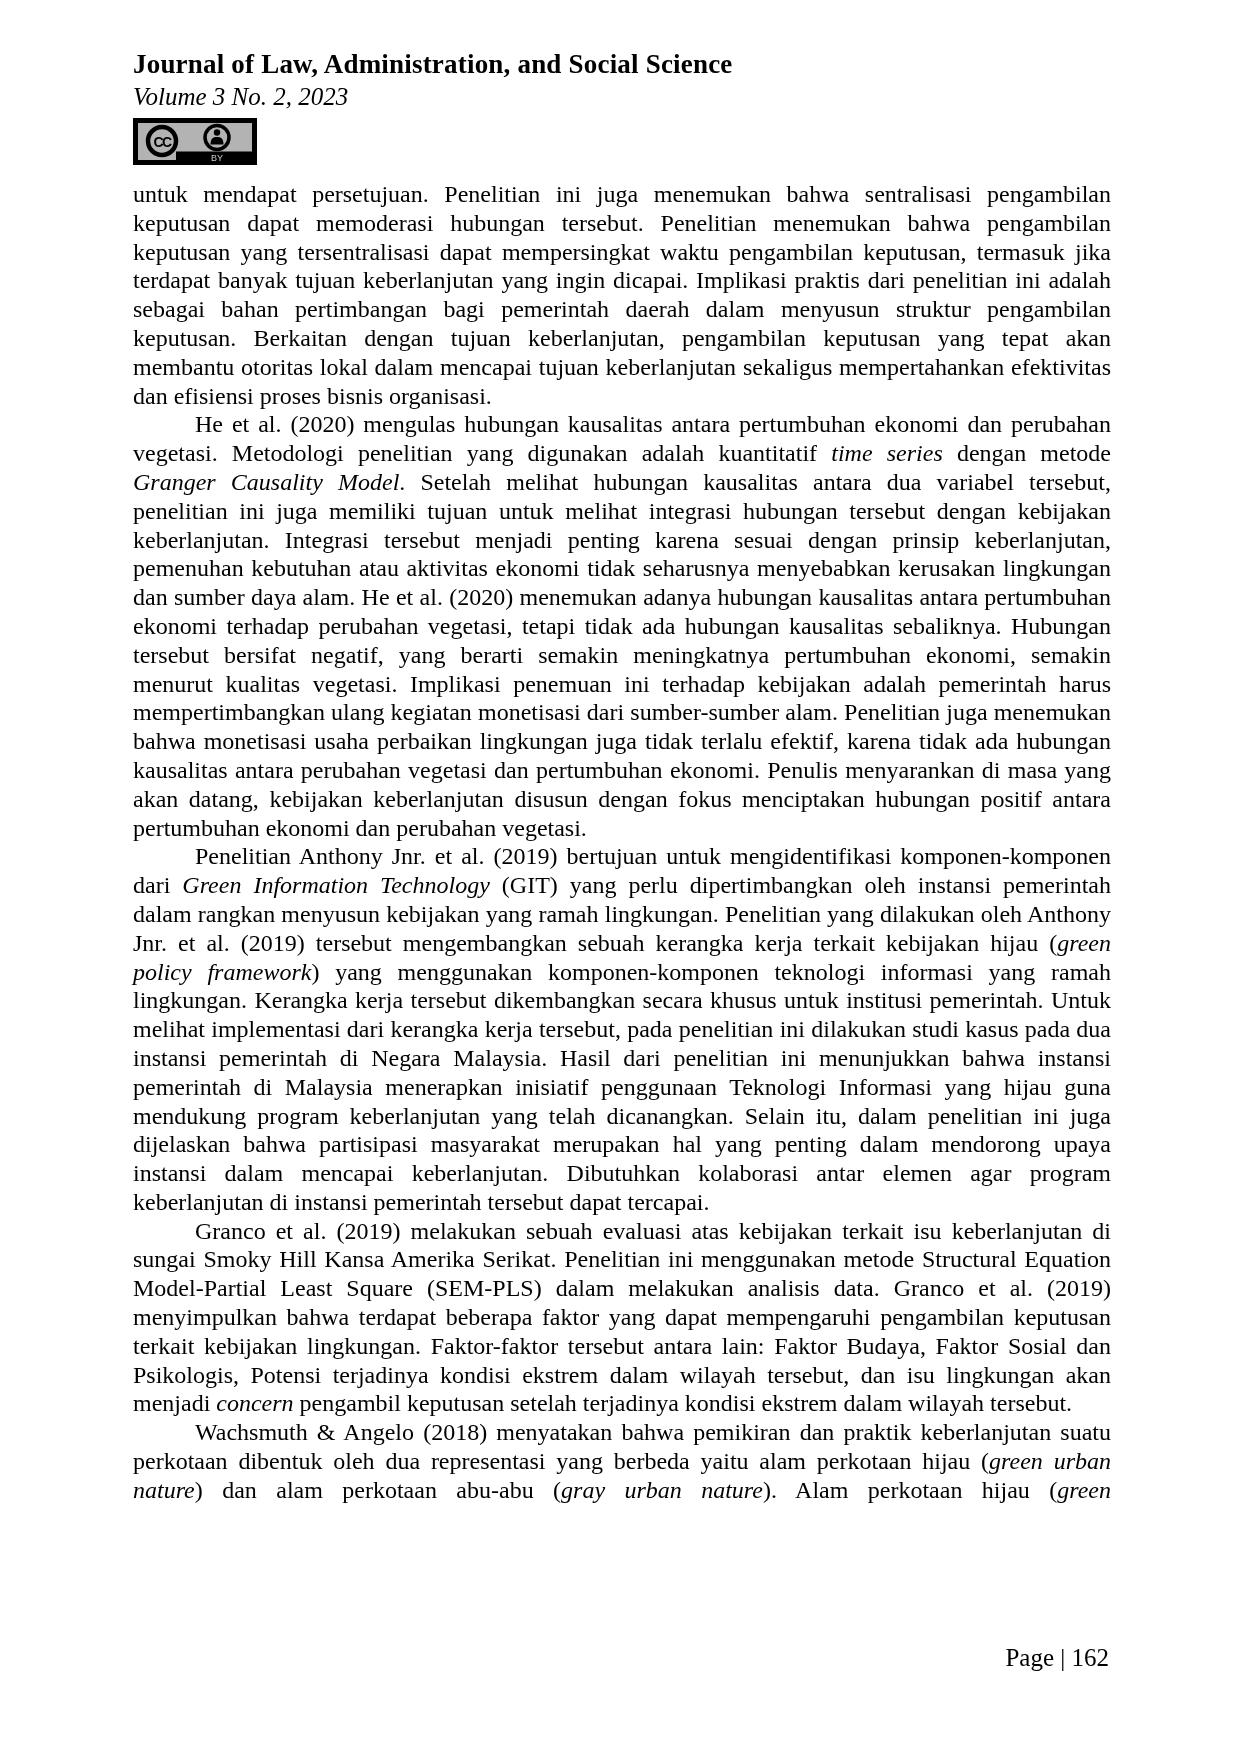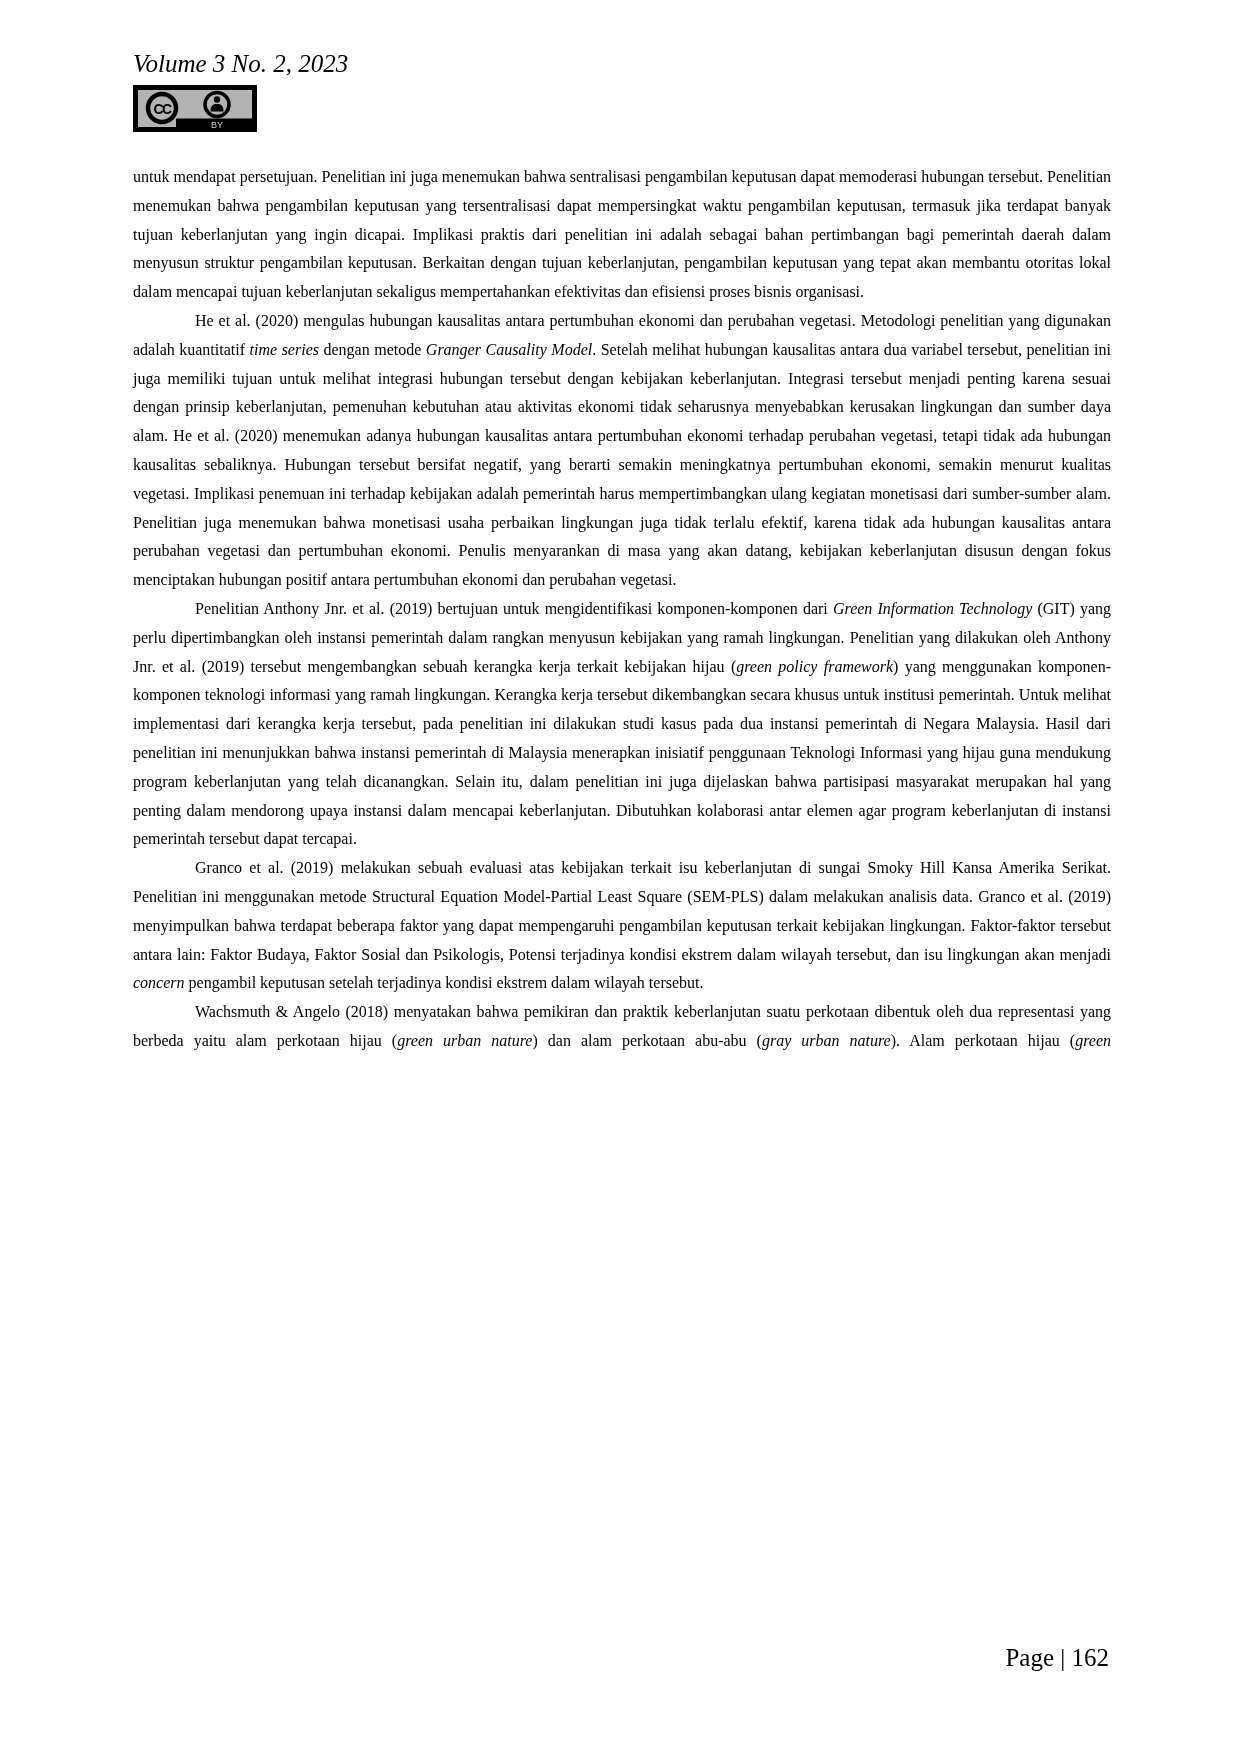--- a/index.html
+++ b/index.html
@@ -29,22 +29,22 @@
     font-size:25px;
     line-height:31px;
     margin:0;
     font-style:italic;
   }
   .badge {
     display:block;
     margin-top:6px;
   }
   .article {
-    margin-top:31px;
-    font-size:16px;
+    margin-top:15px;
+    font-size:24px;
     line-height:28.8px;
     text-align:justify;
     text-justify:inter-word;
   }
   .article p { margin:0; }
   .article p.indent { text-indent:62px; }
   .article p.cut { text-align-last:justify; }
   .it { font-style:italic; }
   .footer {
     position:absolute;
@@ -53,20 +53,21 @@
     font-size:25px;
     line-height:30px;
   }
 </style>
 </head>
 <body>
 
 <div class="page">
   <div class="content">
 
+    <h1 class="journal-title">Journal of Law, Administration, and Social Science</h1>
 
     <div class="volume-line">Volume 3 No. 2, 2023</div>
 
     <svg class="badge" width="124" height="47" viewBox="0 0 124 47">
       <rect x="2.5" y="2.5" width="119" height="42" fill="#b3b3b3" stroke="#000000" stroke-width="5"></rect>
       <g>
         <circle cx="29" cy="23" r="14" fill="none" stroke="#000000" stroke-width="4.5"></circle>
         <text x="29" y="28.5" text-anchor="middle" font-size="14" font-weight="bold" letter-spacing="-1.5" font-family="Liberation Sans, sans-serif">CC</text>
       </g>
       <g>

